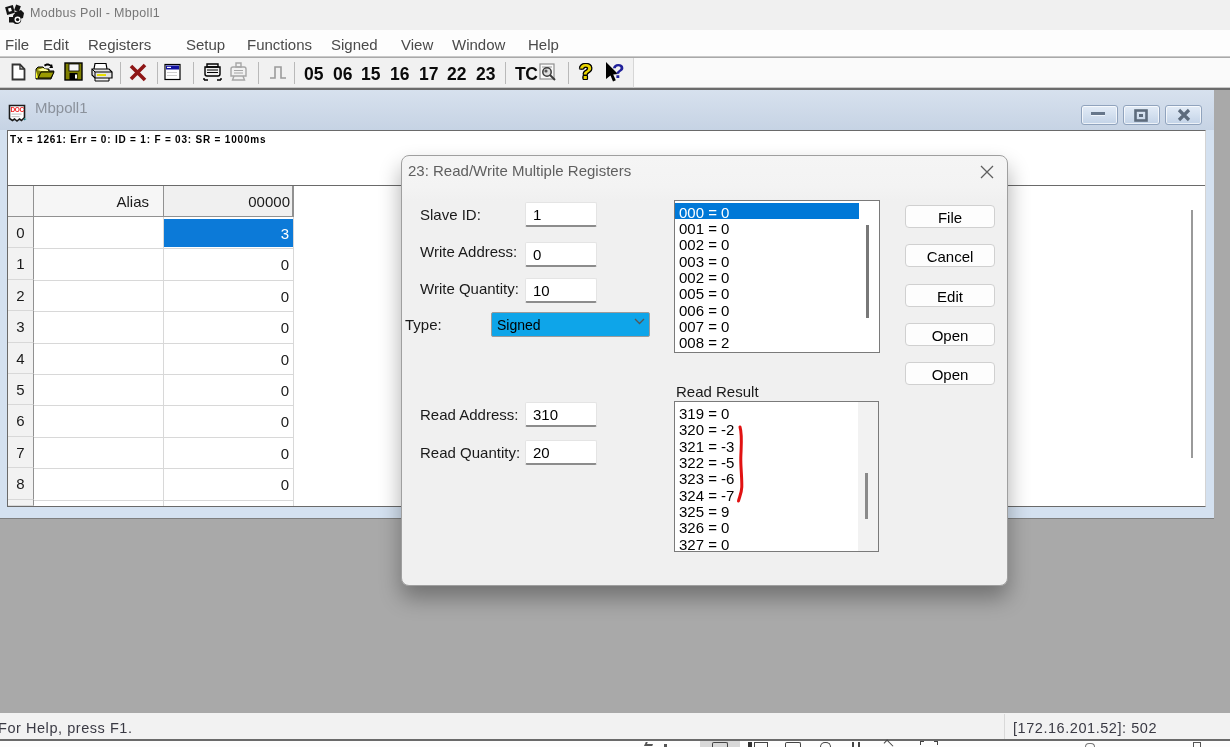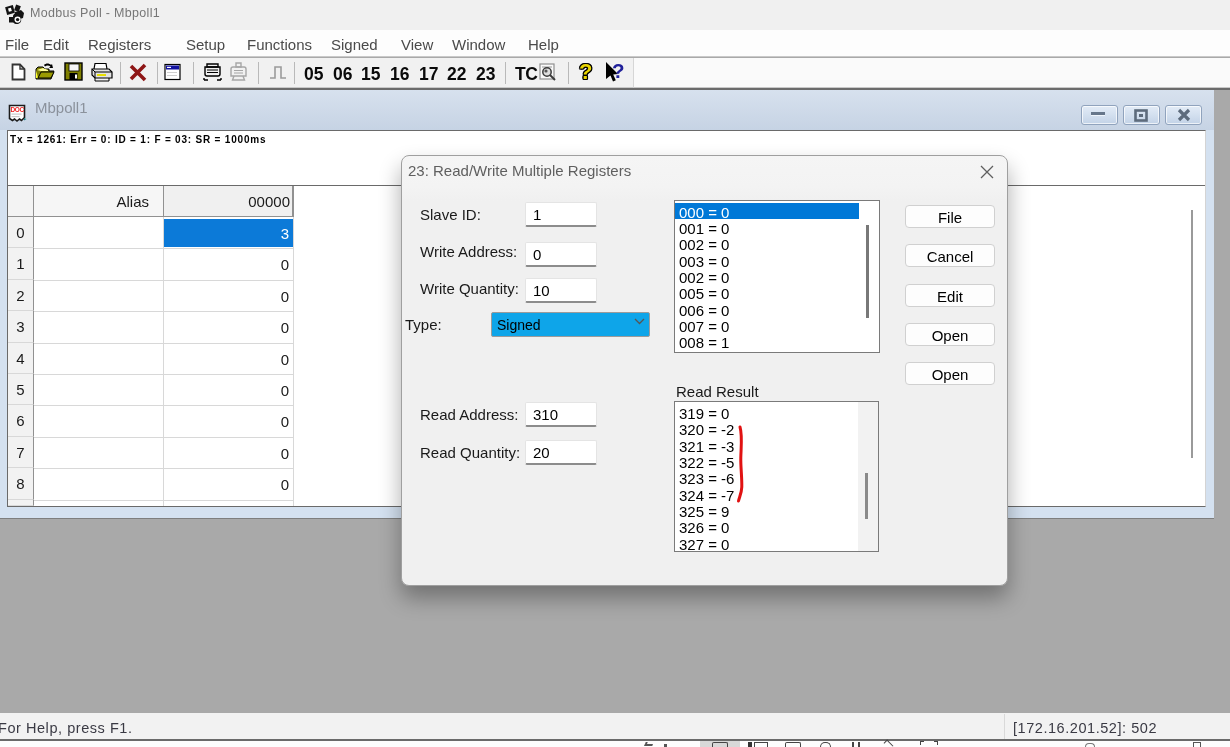--- a/index.html
+++ b/index.html
@@ -263,21 +263,21 @@
   <div class="lbox" style="top:200px;height:153px"></div>
   <div class="abs" style="left:675px;top:203px;width:184px;height:16px;background:#0078d7"></div>
   <div class="li" style="left:679px;top:204px;color:#fff">000 = 0</div>
   <div class="li" style="left:679px;top:220px">001 = 0</div>
   <div class="li" style="left:679px;top:236px">002 = 0</div>
   <div class="li" style="left:679px;top:253px">003 = 0</div>
   <div class="li" style="left:679px;top:269px">002 = 0</div>
   <div class="li" style="left:679px;top:285px">005 = 0</div>
   <div class="li" style="left:679px;top:302px">006 = 0</div>
   <div class="li" style="left:679px;top:318px">007 = 0</div>
-  <div class="li" style="left:679px;top:334px">008 = 1</div>
+  <div class="li" style="left:679px;top:334px">008 = 2</div>
   <div class="abs" style="left:866px;top:225px;width:3px;height:93px;background:#787878"></div>
 
   <div class="dlab" style="left:676px;top:383px">Read Result</div>
   <div class="lbox" style="top:401px;height:151px;width:205px"></div>
   <div class="abs" style="left:858px;top:402px;width:20px;height:149px;background:#f2f2f2"></div>
   <div class="li" style="left:679px;top:405px">319 = 0</div>
   <div class="li" style="left:679px;top:421px">320 = -2</div>
   <div class="li" style="left:679px;top:438px">321 = -3</div>
   <div class="li" style="left:679px;top:454px">322 = -5</div>
   <div class="li" style="left:679px;top:470px">323 = -6</div>

